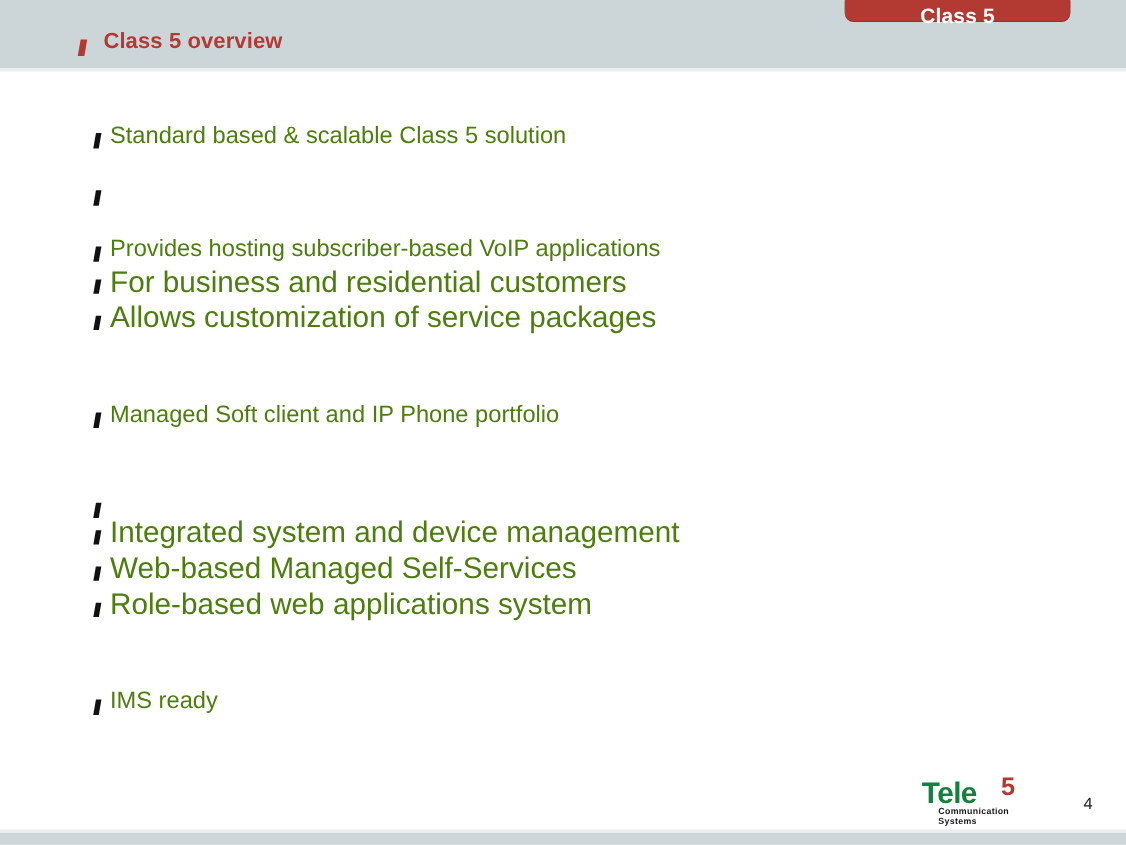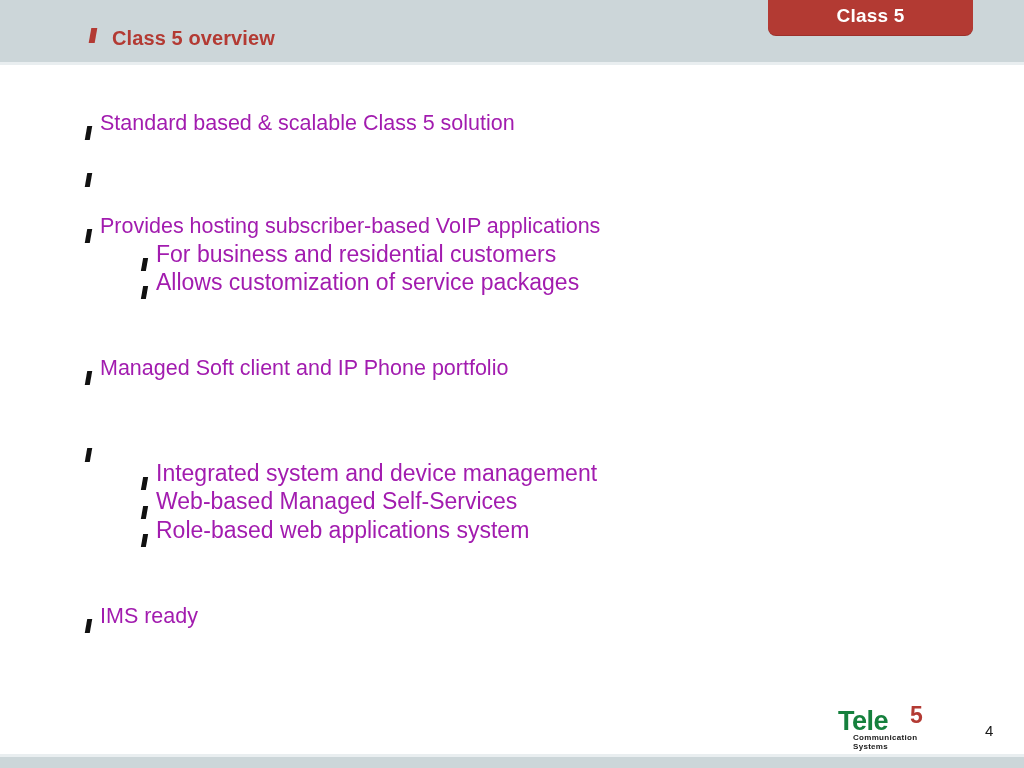--- a/index.html
+++ b/index.html
@@ -36,44 +36,44 @@
     top: 62px;
     width: 1024px;
     height: 3px;
     background: #e9eef0;
   }
   .corner-tab {
     position: absolute;
     left: 768px;
     top: 0;
     width: 205px;
-    height: 35px;
+    height: 19px;
     background: #b33a33;
     border-radius: 0 0 8px 8px;
     box-shadow: 0 1px 0 #9c312b;
   }
   .corner-tab-label {
     position: absolute;
     left: 0;
     top: 0;
     width: 205px;
     height: 31px;
     line-height: 31px;
     text-align: center;
     color: #ffffff;
     font-size: 19px;
     font-weight: bold;
     letter-spacing: 0.2px;
   }
   .header-title-row {
     position: absolute;
-    left: 90px;
+    left: 72px;
     top: 27px;
     display: flex;
-    align-items: flex-start;
+    align-items: flex-end;
   }
   .title-bullet {
     display: inline-block;
     width: 6px;
     height: 15px;
     background: #b33a33;
     margin-right: 16px;
     transform: skewX(-10deg);
     position: relative;
     top: 1px;
@@ -87,31 +87,30 @@
 
   
   .content {
     position: absolute;
     left: 86px;
     top: 112px;
     width: 880px;
   }
   .bullet-row {
     display: flex;
-    align-items: flex-end;
+    align-items: center;
     font-size: 21.5px;
-    color: #a21caf;
+    color: #4d7c0f;
     line-height: 1.06;
   }
   .bullet-row.level1 {
     margin-left: 0;
   }
   .bullet-row.level2 {
-    margin-left: 56px;
-    font-size: 23px;
+    font-size: 27px;
   }
   .bullet-mark {
     display: inline-block;
     width: 5px;
     height: 14px;
     background: #111111;
     margin-right: 9px;
     transform: skewX(-10deg);
     flex: 0 0 auto;
     position: relative;

